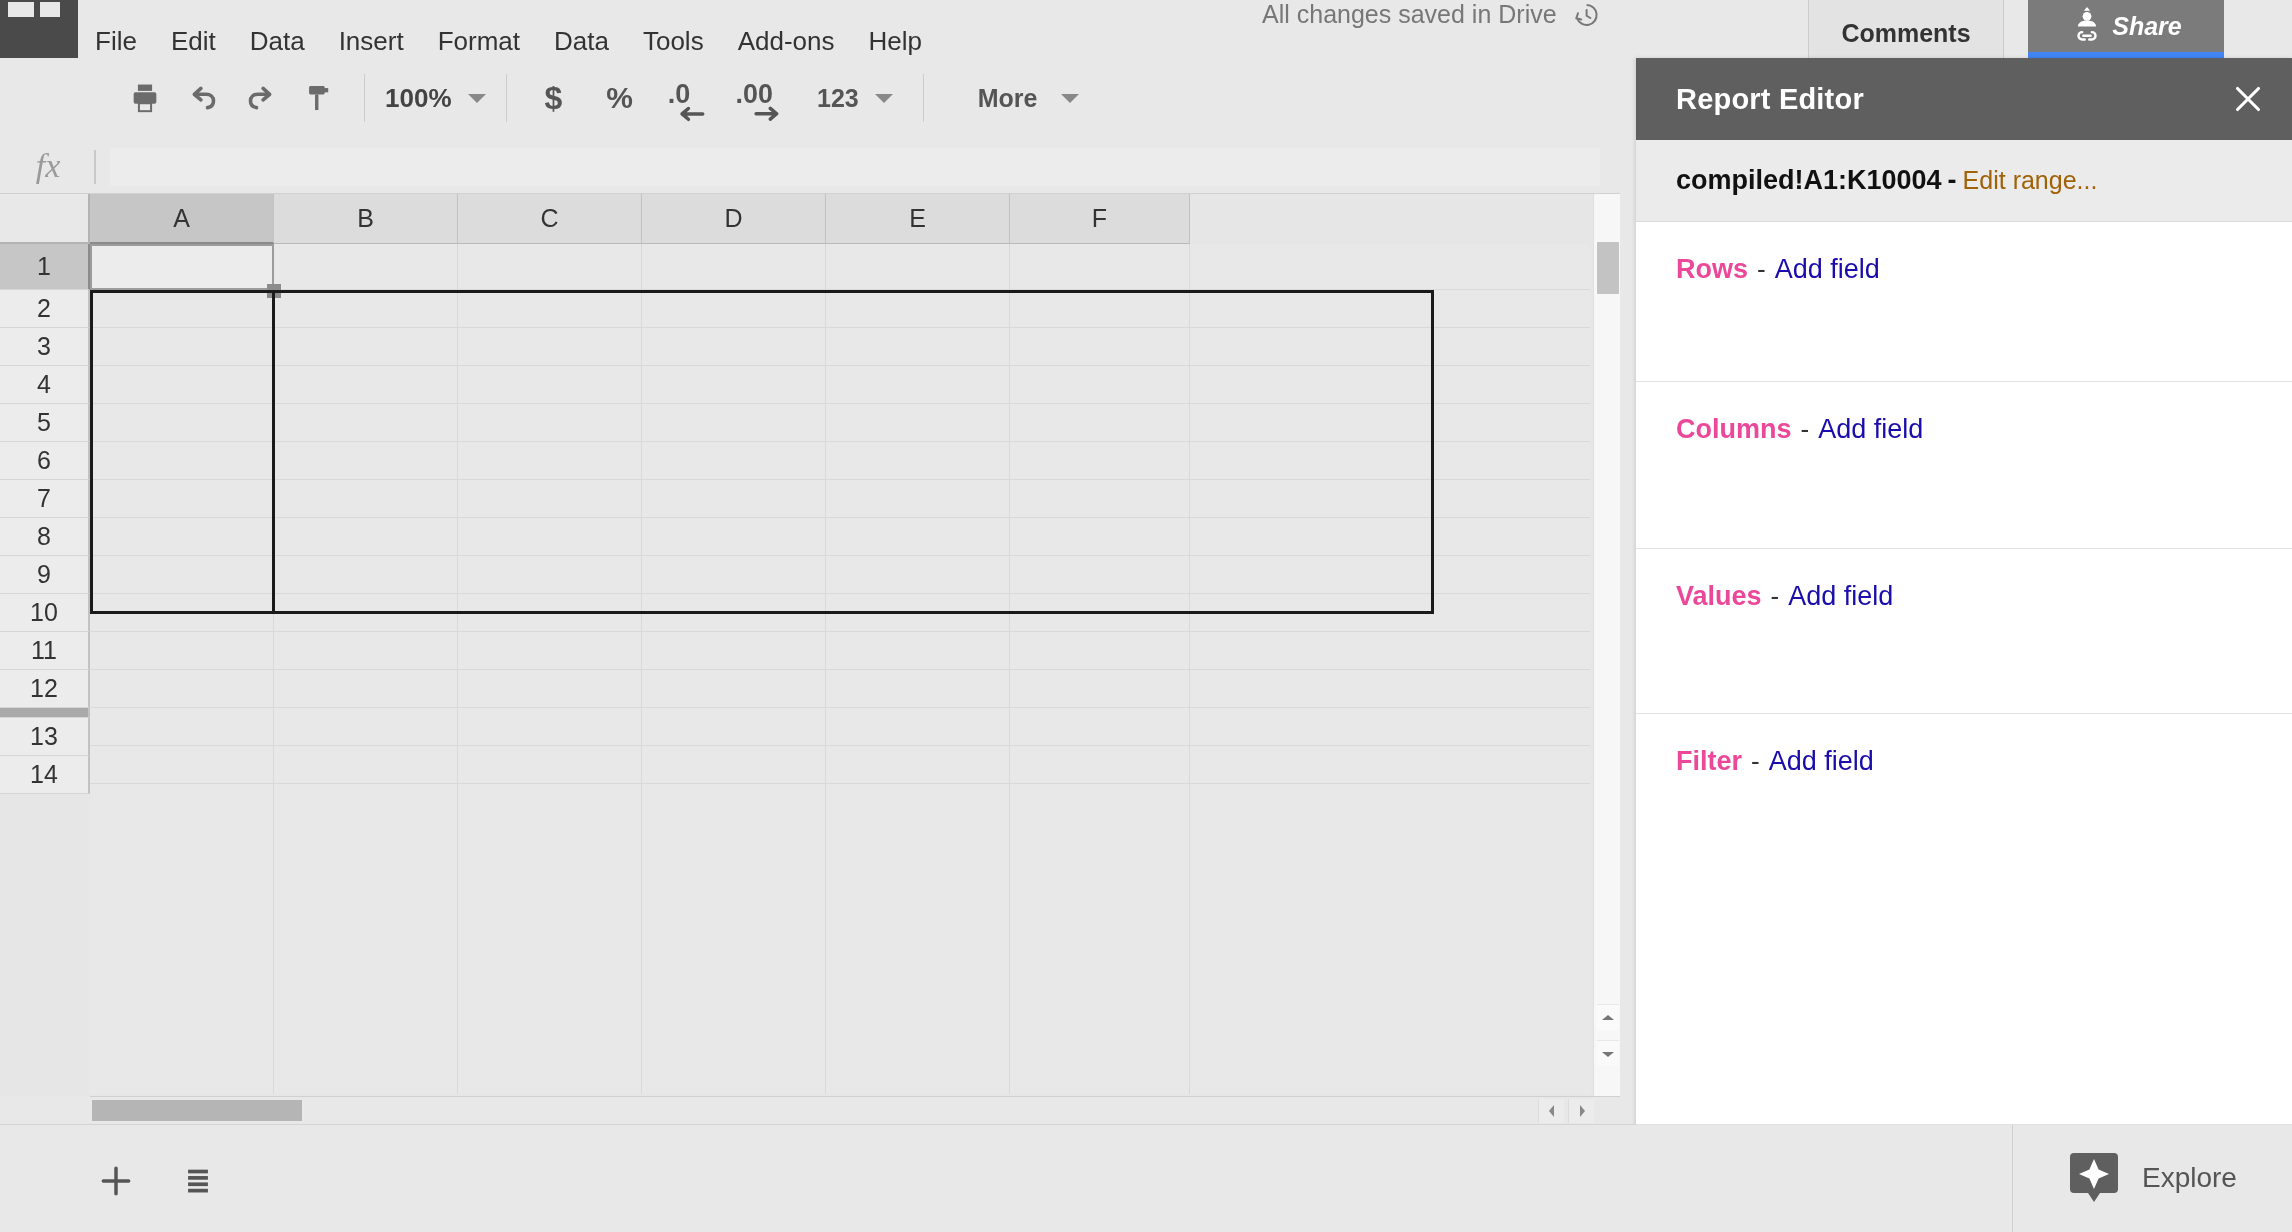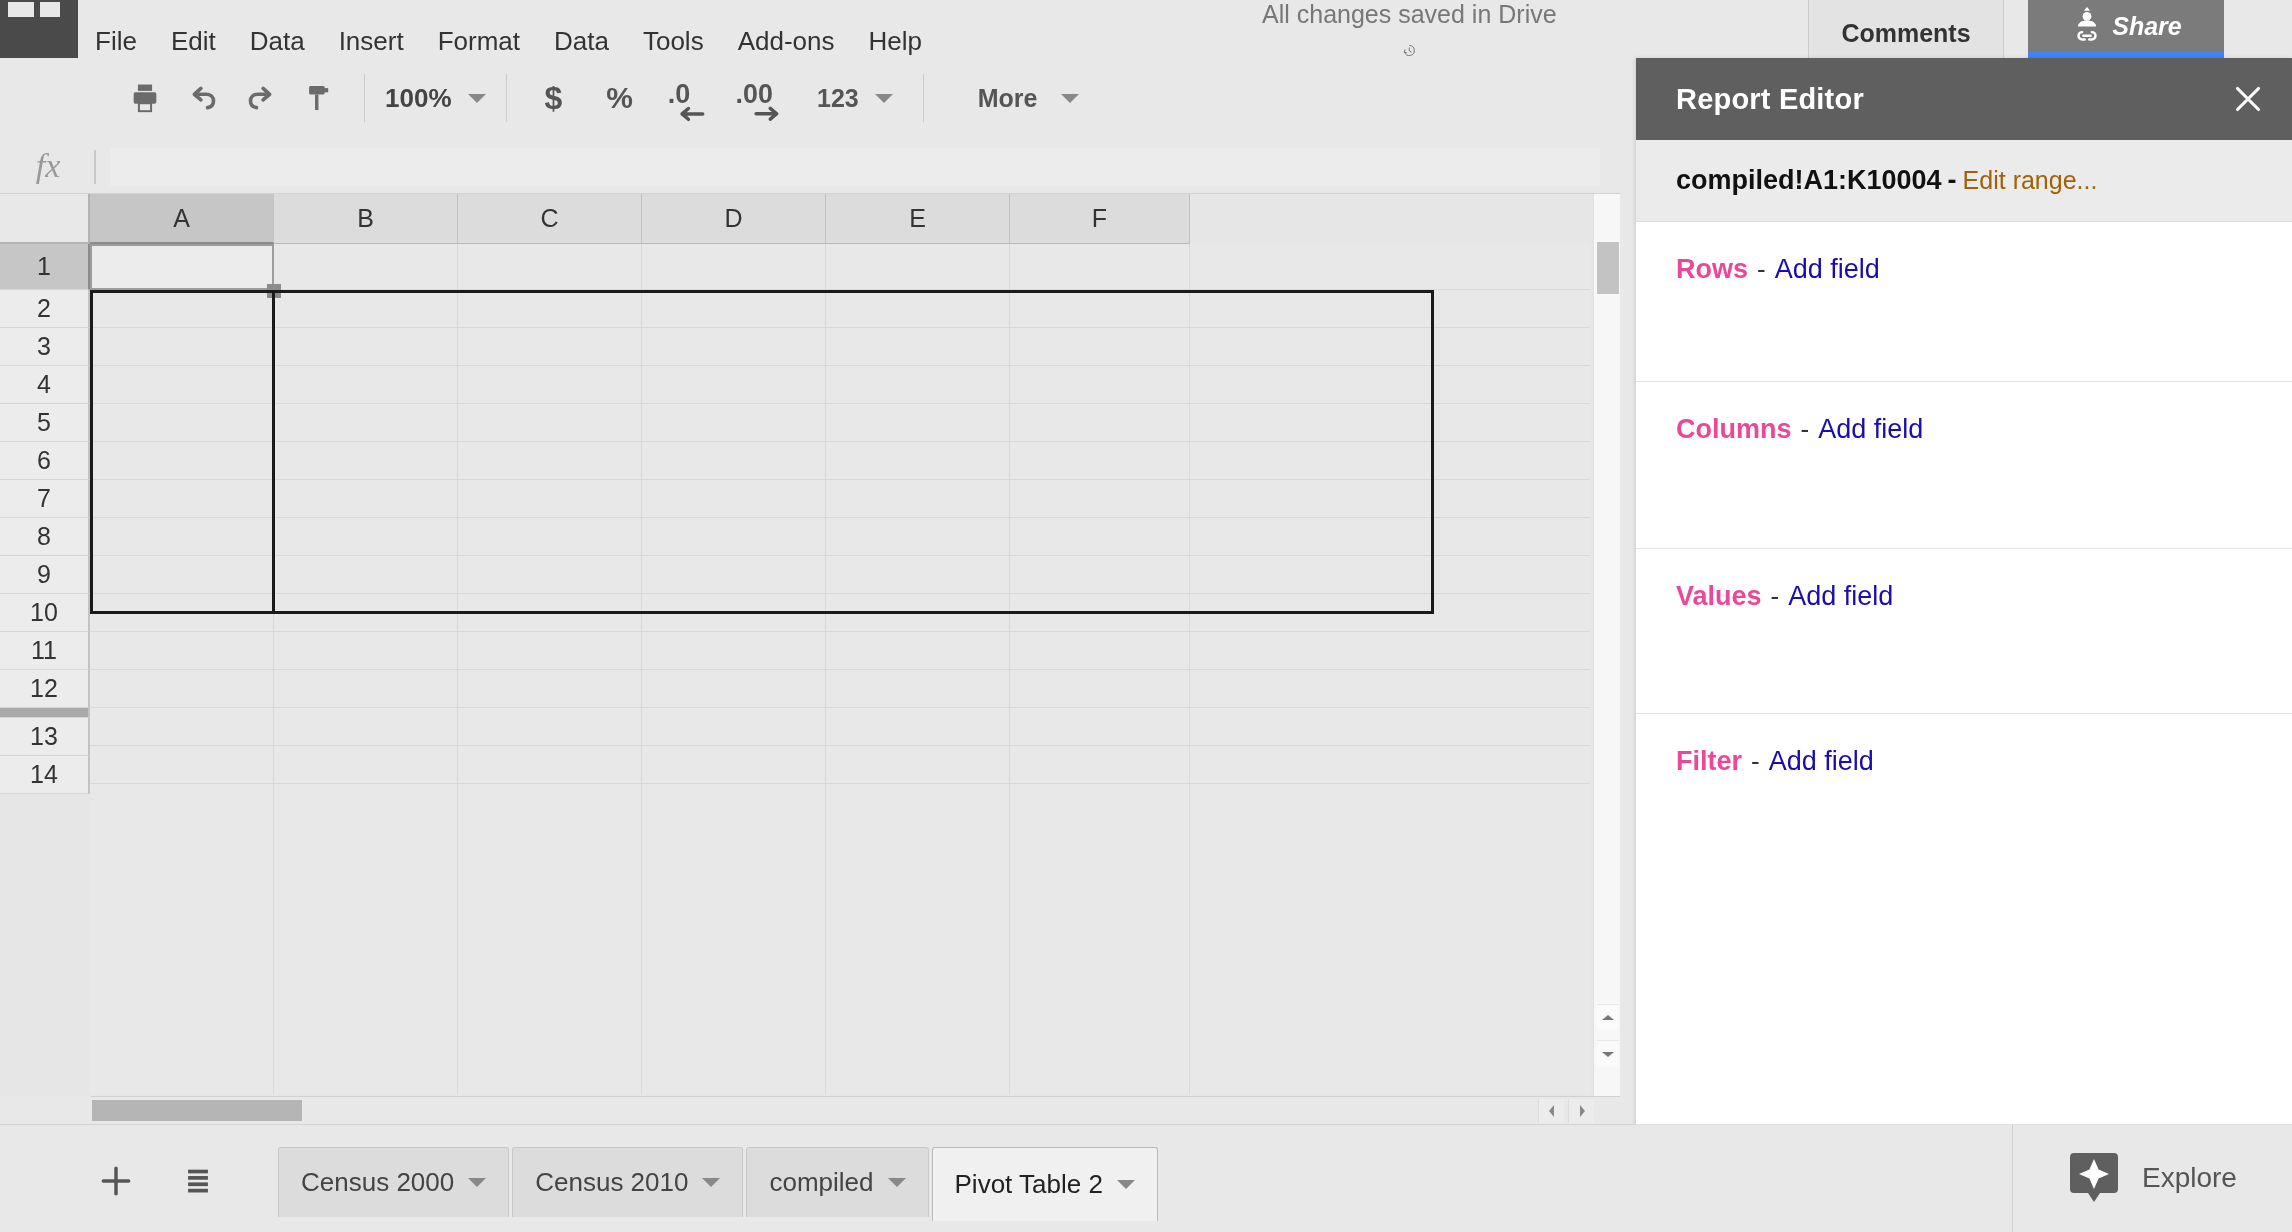--- a/index.html
+++ b/index.html
@@ -34,21 +34,21 @@
   .menu-items {
     position: absolute; left: 78px; top: 12px; height: 58px;
     display: flex; align-items: center;
   }
   .menu-item {
     font-size: 26px; color: #333; padding: 6px 17px; cursor: default;
     white-space: nowrap; line-height: 30px;
   }
   .save-status {
     position: absolute; left: 1262px; top: 0; height: 58px;
-    display: flex; align-items: center; gap: 14px; flex-direction: column;
+    display: flex; align-items: flex-start; gap: 14px;
   }
   .save-status .txt { font-size: 25px; color: #777; white-space: nowrap; }
   .clock-ic { width: 30px; height: 30px; }
 
   .comments-btn {
     position: absolute; left: 1808px; top: 0; width: 196px; height: 67px;
     background: #e3e3e3; border: 1px solid #ccc; border-top: none;
     border-radius: 0 0 3px 3px;
     display: flex; align-items: center; justify-content: center;
   }
@@ -545,38 +545,20 @@
     </div>
     <div class="sb-btn" style="left:172px;">
       <svg width="34" height="34" viewBox="0 0 24 24">
         <rect x="5" y="4" width="14" height="2.6" fill="#555"></rect>
         <rect x="5" y="8.5" width="14" height="2.6" fill="#555"></rect>
         <rect x="5" y="13" width="14" height="2.6" fill="#555"></rect>
         <rect x="5" y="17.5" width="14" height="2.6" fill="#555"></rect>
       </svg>
     </div>
 
-    <div class="sheet-tabs" id="sheet-tabs">
-        <div class="sheet-tab">
-          <span class="nm">Census 2000</span>
-          <span class="tab-caret"></span>
-        </div>
-        <div class="sheet-tab">
-          <span class="nm">Census 2010</span>
-          <span class="tab-caret"></span>
-        </div>
-        <div class="sheet-tab">
-          <span class="nm">compiled</span>
-          <span class="tab-caret"></span>
-        </div>
-        <div class="sheet-tab active">
-          <span class="nm">Pivot Table 2</span>
-          <span class="tab-caret"></span>
-        </div>
-      </div>
   </div>
   <div class="explore-sep"></div>
   <div class="explore">
     <svg class="explore-ic" viewBox="0 0 26 28">
       <path d="M3 1.5h20a2 2 0 0 1 2 2v16a2 2 0 0 1-2 2h-7l-3 4.5-3-4.5H3a2 2 0 0 1-2-2v-16a2 2 0 0 1 2-2z" fill="#5f5f5f"></path>
       <path d="M13 4.5l2.3 5.2 5.2 2.3-5.2 2.3L13 19.5l-2.3-5.2-5.2-2.3 5.2-2.3z" fill="#fff"></path>
     </svg>
     <span class="lbl">Explore</span>
   </div>
   <div class="sheetbar-topstrip"></div>

